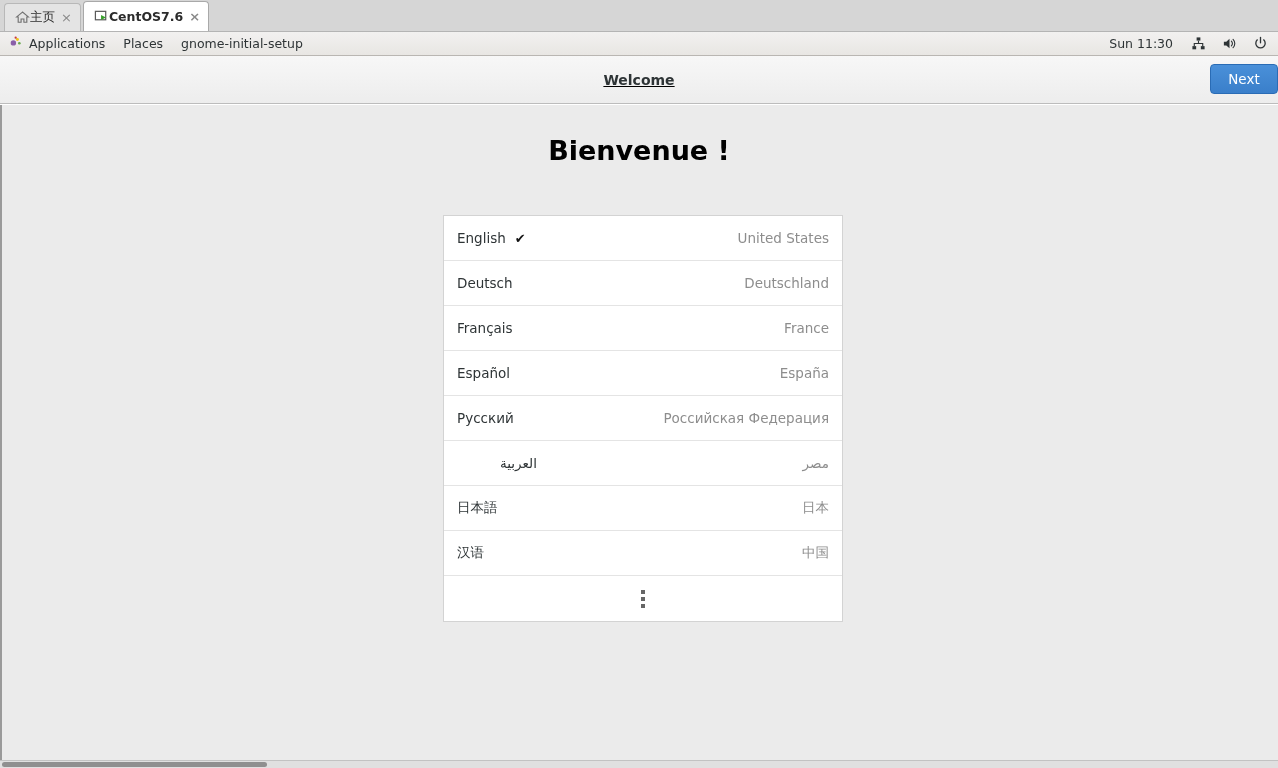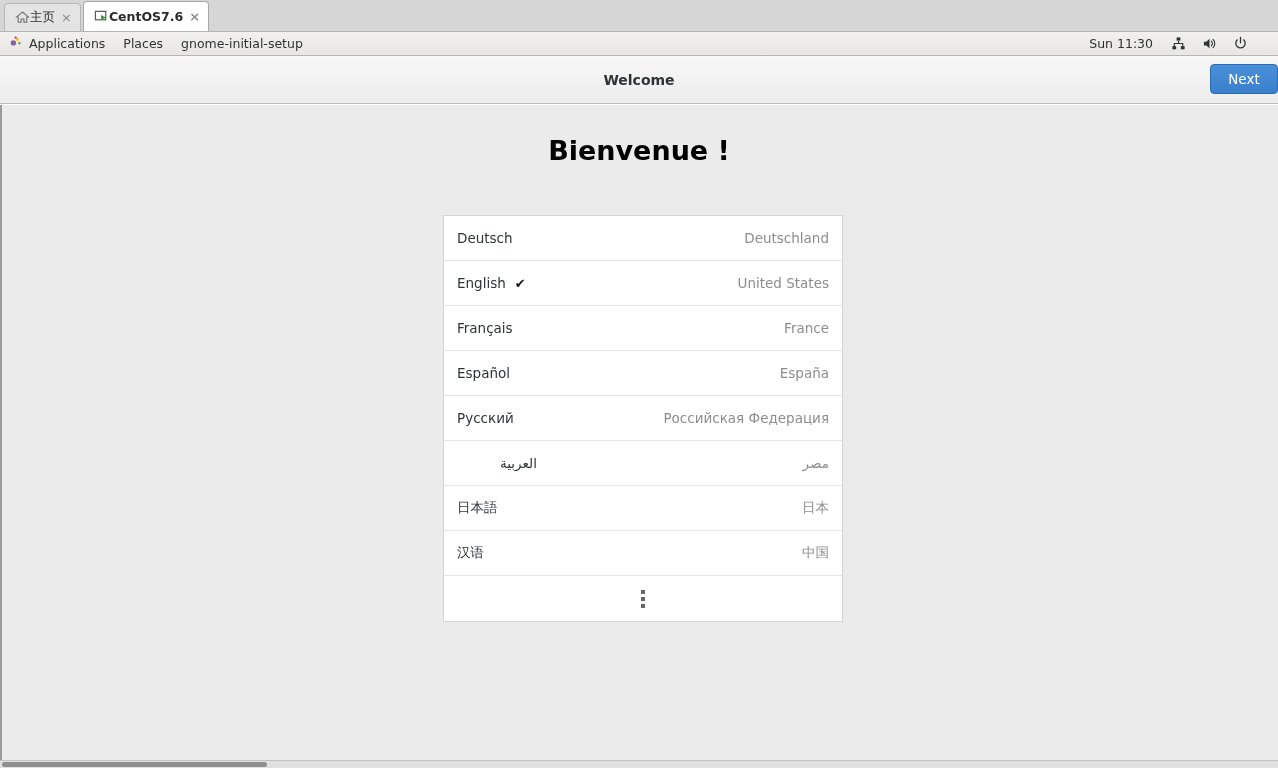--- a/index.html
+++ b/index.html
@@ -47,31 +47,31 @@
     font-size: 12.5px; color: #2e3436;
   }
   .panel-left { display: flex; align-items: center; height: 100%; }
   .panel-item {
     display: flex; align-items: center; gap: 6px;
     height: 100%; padding: 0 9px;
     white-space: nowrap;
   }
   .panel-right {
     margin-left: auto; display: flex; align-items: center;
-    gap: 0px; height: 100%; padding-right: 22px;
+    gap: 0px; height: 100%; padding-right: 2px;
   }
   .panel-clock { padding: 0 10px; font-size: 12.5px; }
   .tray-icon { padding: 0 8px; display: flex; align-items: center; }
 
   
   .headerbar {
     position: absolute; left: 0; top: 56px; width: 1278px; height: 48px;
     background: linear-gradient(180deg, #f7f7f7 0%, #ededed 100%);
     border-bottom: 1px solid #bcbcbc;
-    display: flex; align-items: center; justify-content: center;
+    display: flex; align-items: center; justify-content: center; text-decoration: underline;
   }
   .headerbar-title {
     font-size: 14px; font-weight: bold; color: #2e3436;
   }
   .next-button {
     position: absolute; right: 0px; top: 64px;
     min-width: 68px; height: 30px;
     background: linear-gradient(180deg, #4a90d9 0%, #3a7fca 100%);
     border: 1px solid #2a6cb5;
     border-radius: 4px;
@@ -224,27 +224,27 @@
   <div class="headerbar-title">Welcome</div>
 </div>
 <div class="next-button">Next</div>
 
 <div class="content">
 
   <div class="welcome-title">Bienvenue !</div>
 
   <div class="lang-list" id="lang-list">
       <div class="lang-row">
-        <span class="lang-name">Deutsch</span>
-        <span class="lang-country">Deutschland</span>
-      </div>
-      <div class="lang-row">
         <span class="lang-name">English</span>
         <span class="lang-check">✔</span>
         <span class="lang-country">United States</span>
+      </div>
+      <div class="lang-row">
+        <span class="lang-name">Deutsch</span>
+        <span class="lang-country">Deutschland</span>
       </div>
       <div class="lang-row">
         <span class="lang-name">Français</span>
         <span class="lang-country">France</span>
       </div>
       <div class="lang-row">
         <span class="lang-name">Español</span>
         <span class="lang-country">España</span>
       </div>
       <div class="lang-row">

